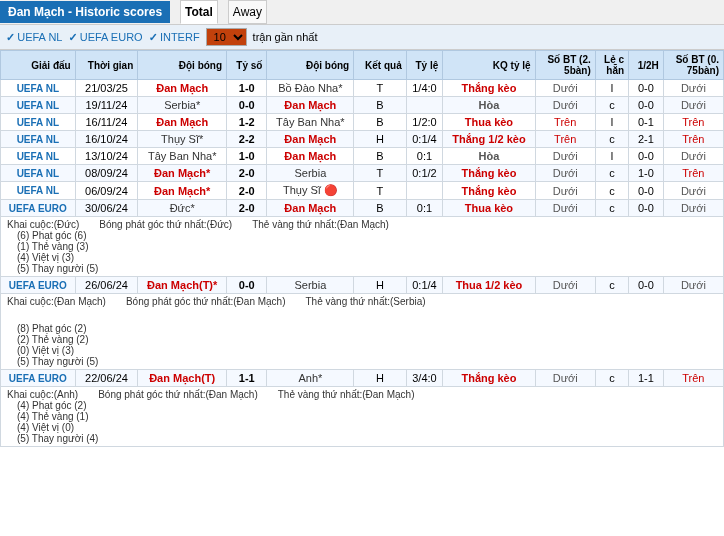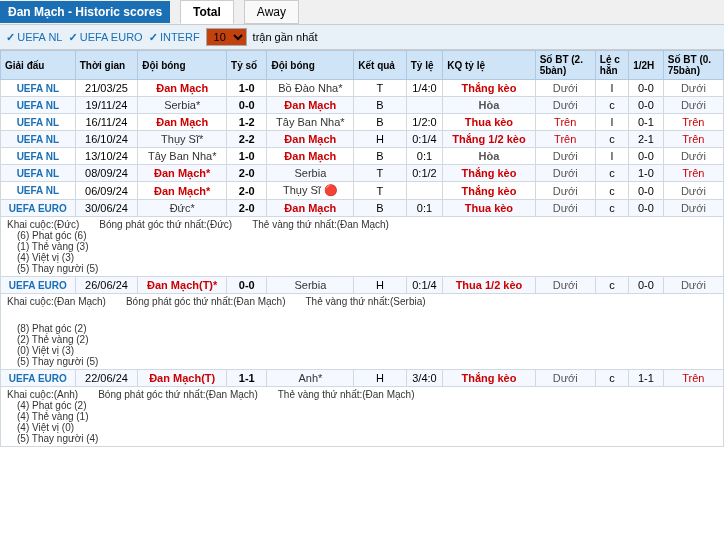--- a/index.html
+++ b/index.html
@@ -5,41 +5,41 @@
     * { margin: 0; padding: 0; box-sizing: border-box; }
     body { font-family: Arial, sans-serif; font-size: 11px; background: #fff; width: 724px; }
 
     .header-bar {
       display: flex; align-items: center; background: #f0f0f0; border-bottom: 1px solid #ccc; gap: 8px;
     }
     .header-title {
       background: #1a6fb5; color: #fff; padding: 4px 8px; font-weight: bold; font-size: 12px;
     }
     .tab {
-      padding: 4px 12px; cursor: pointer; font-size: 12px; border: 1px solid #ccc;
+      padding: 4px 4px; cursor: pointer; font-size: 12px; border: 1px solid #ccc;
       background: #f9f9f9; margin-left: 2px;
     }
     .tab.active { background: #fff; font-weight: bold; border-bottom: 1px solid #fff; }
     .hien-thi { margin-left: auto; padding: 4px 8px; font-size: 11px; color: #1a6fb5; }
 
     .filter-bar {
       display: flex; align-items: center; background: #e8f0f8; padding: 3px 6px; gap: 6px; flex-wrap: wrap;
       border-bottom: 1px solid #ccc;
     }
     .filter-check { display: flex; align-items: center; gap: 2px; font-size: 11px; color: #1a6fb5; }
     .check-icon { color: #1a6fb5; font-weight: bold; }
     .filter-select {
       background: #c2410c; border: 1px solid #aaa; padding: 1px 3px; font-size: 11px;
     }
 
     table {
       width: 100%; border-collapse: collapse; font-size: 11px;
     }
     th {
-      background: #d0e4f7; border: 1px solid #b0c8e0; padding: 3px 4px; text-align: left;
+      background: #d0e4f7; border: 1px solid #b0c8e0; padding: 3px 4px; text-align: right;
       font-weight: bold; font-size: 10px; white-space: nowrap;
     }
     td {
       border: 1px solid #d0d8e0; padding: 2px 3px; text-align: center; white-space: nowrap;
     }
     tr:nth-child(even) td { background: #f5f9ff; }
     tr:nth-child(odd) td { background: #fff; }
 
     .comp-label { font-weight: bold; color: #1a6fb5; font-size: 10px; }
     .team-home { color: #cc0000; font-weight: bold; }

